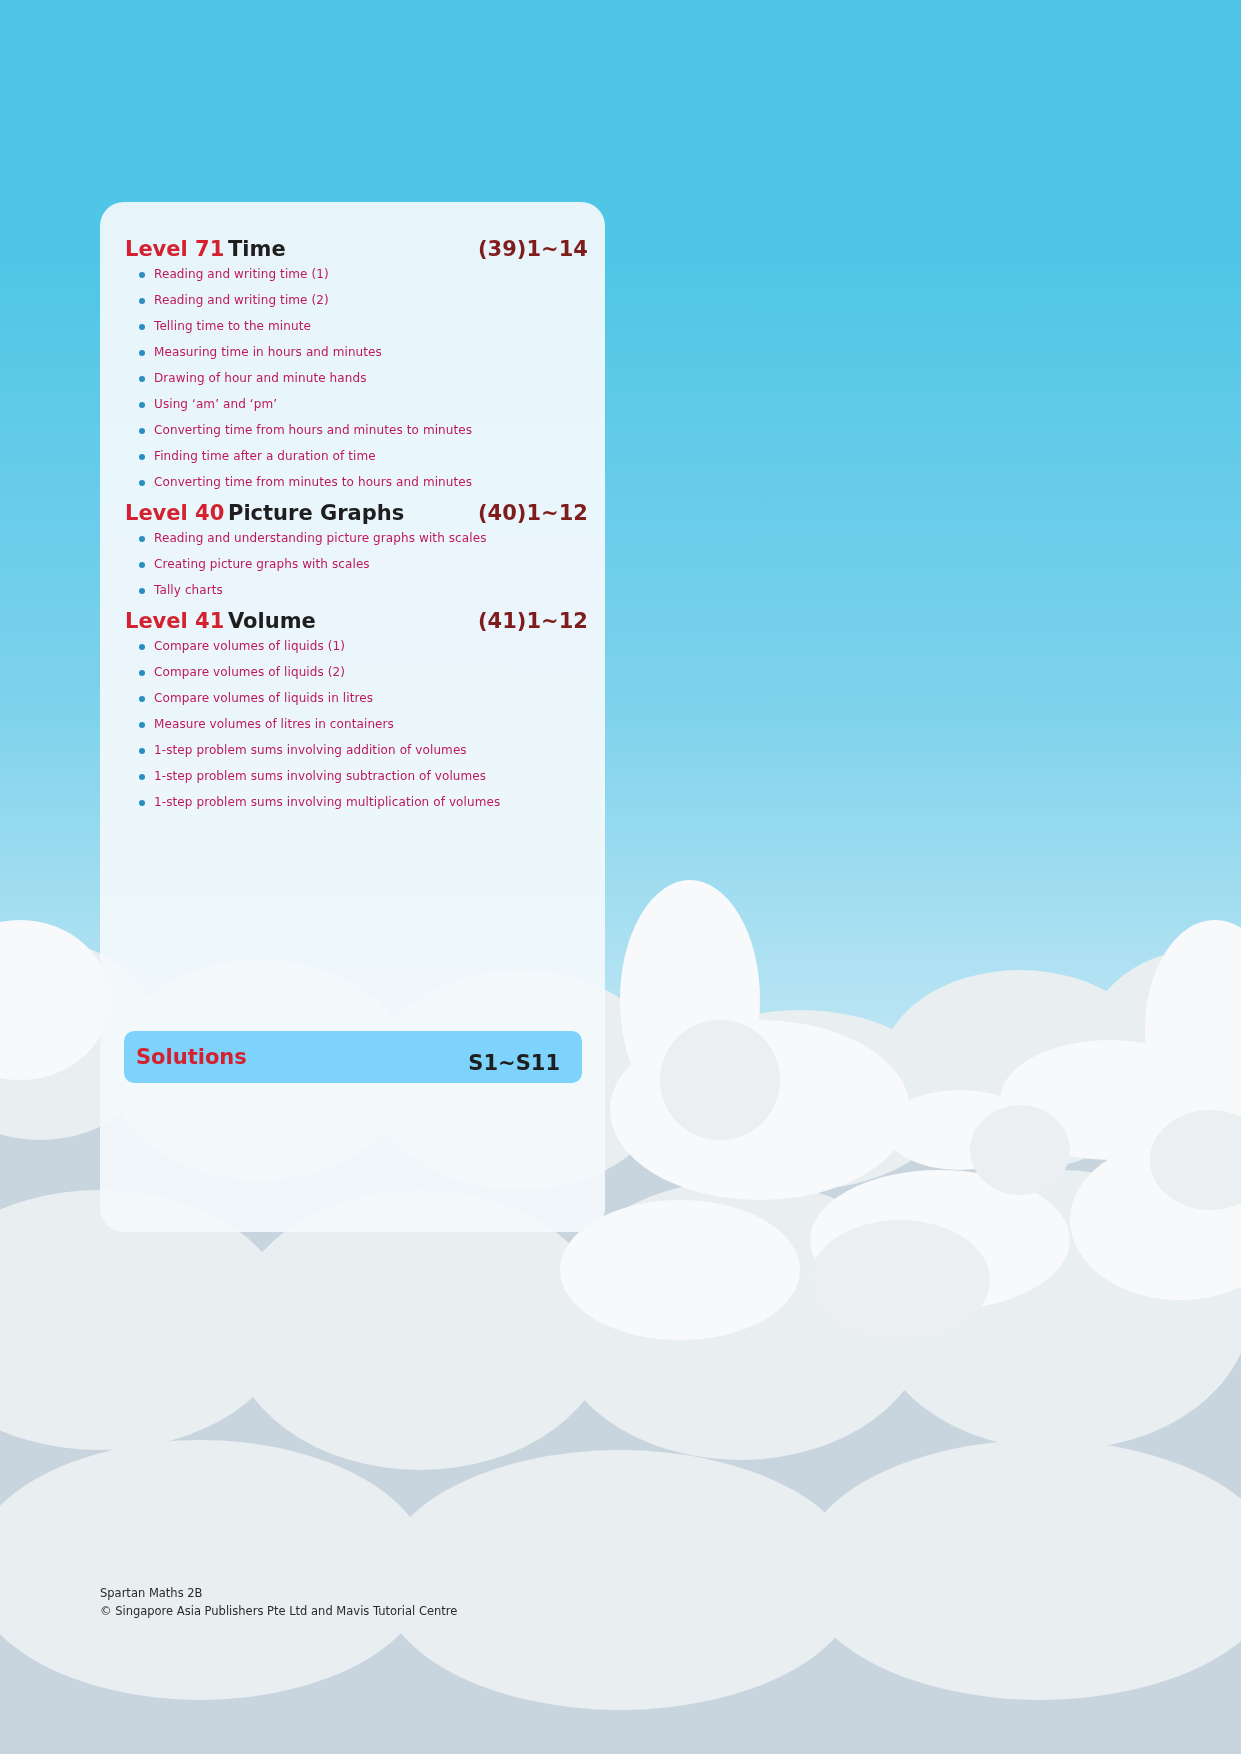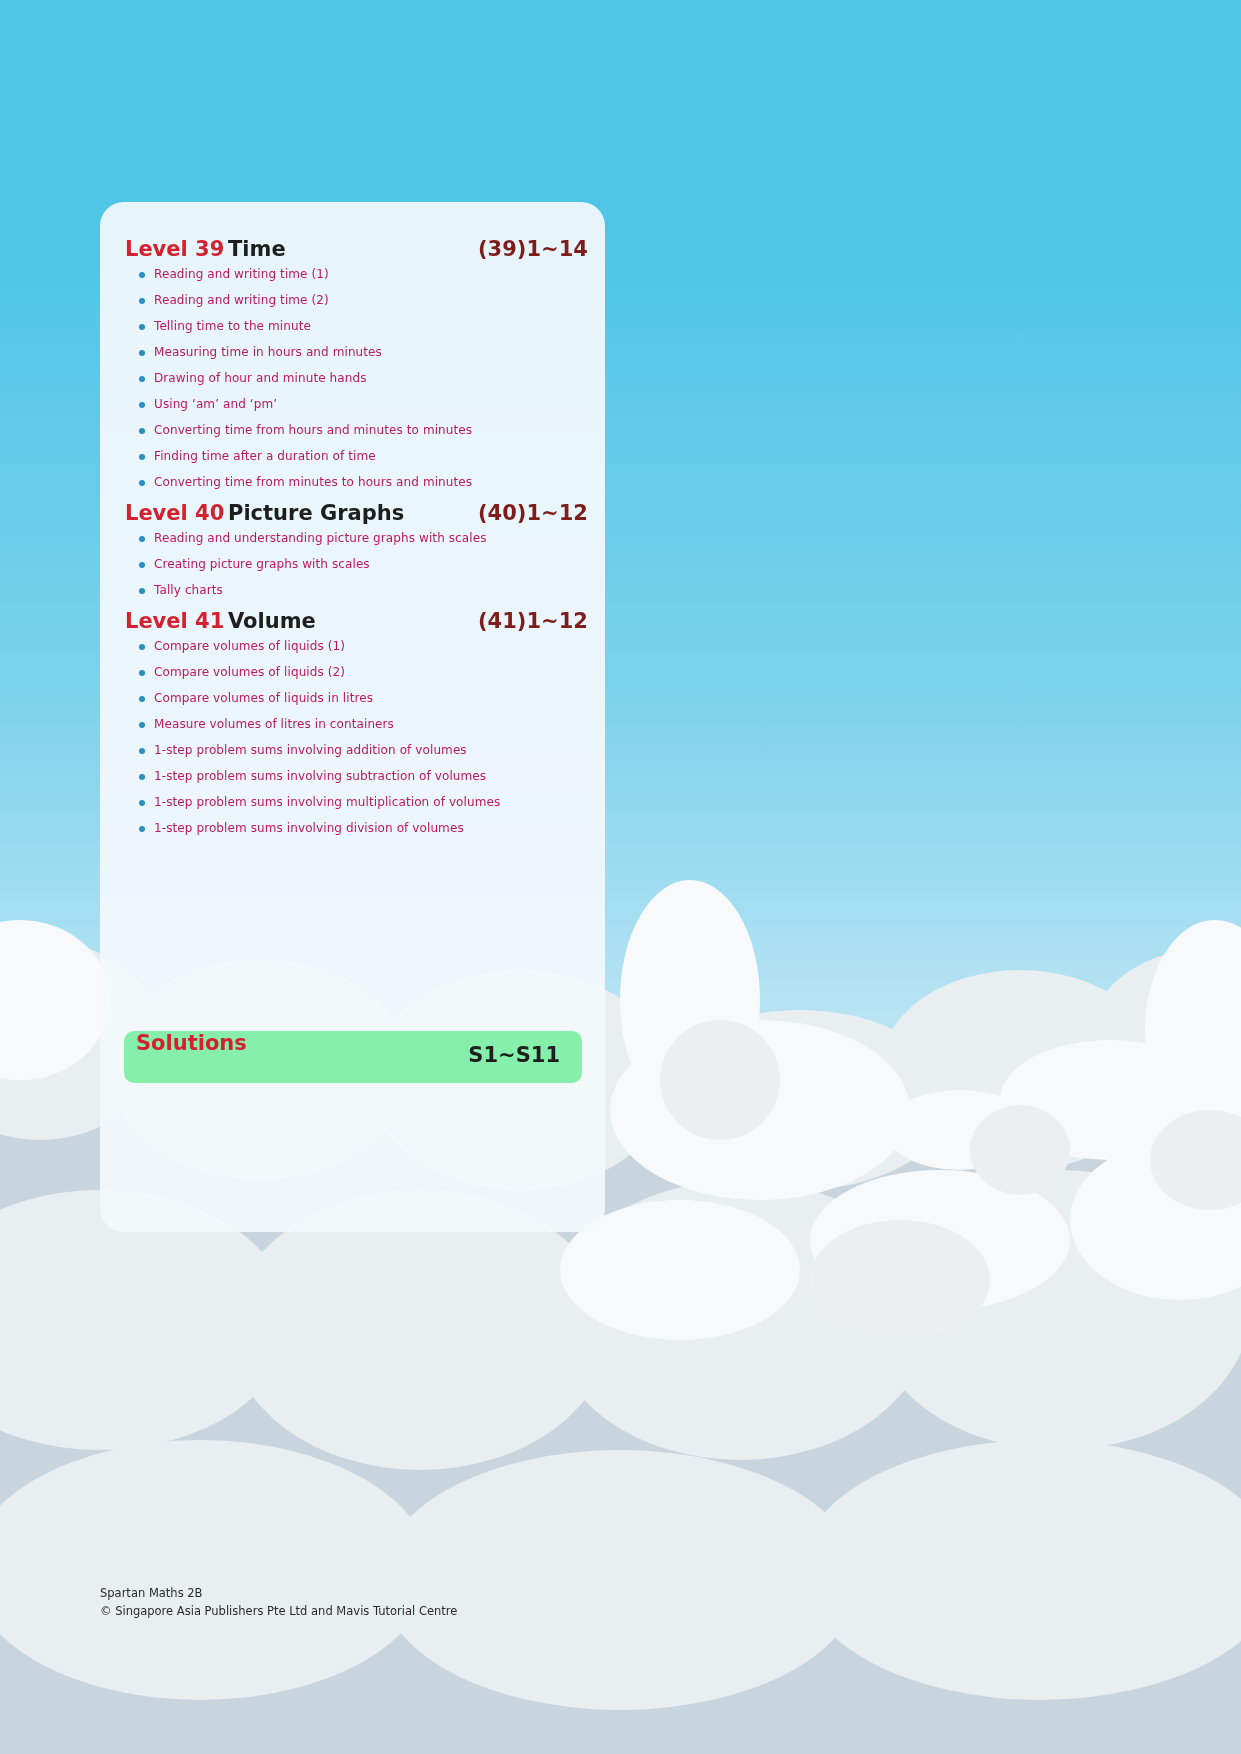--- a/index.html
+++ b/index.html
@@ -27,22 +27,22 @@
     ul.topics li {
       position: relative; padding-left: 29px; font-size: 12px; line-height: 23px;
       color: #be185d; margin-bottom: 3px; letter-spacing: 0.1px;
     }
     ul.topics li .bullet {
       position: absolute; left: 14px; top: 9px; width: 6px; height: 6px;
       border-radius: 50%; background: #2b8ec2;
     }
     .solutions {
       position: absolute; left: 124px; top: 1031px; width: 458px; height: 52px;
-      background: #86efac; border-radius: 10px;
-      display: flex; align-items: flex-start; justify-content: space-between;
+      background: #7dd3fc; border-radius: 10px;
+      display: flex; align-items: center; justify-content: space-between;
       padding: 0 22px 0 12px; box-sizing: border-box; font-weight: bold; font-size: 21px;
     }
     .solutions .sol-label { color: #d3212f; }
     .solutions .sol-pages { color: #1e1e1e; margin-top: 12px; }
     .footer { position: absolute; left: 100px; top: 1584px; font-size: 11.5px; color: #2a2a2a; line-height: 18px; }
   </style>
 </head>
 <body>
 
 <svg class="clouds" viewBox="0 0 1241 1754" xmlns="http://www.w3.org/2000/svg">
@@ -96,21 +96,21 @@
     <ellipse cx="720" cy="1080" rx="60" ry="60"></ellipse>
     <ellipse cx="900" cy="1280" rx="90" ry="60"></ellipse>
   </g>
 </svg>
 
 <div class="card"></div>
 
 <div class="content">
   <div class="level-block">
     <div class="level-header">
-      <span class="level-num">Level 39</span>
+      <span class="level-num">Level 71</span>
       <span class="level-title">Time</span>
       <span class="level-pages">(39)1~14</span>
     </div>
     <ul class="topics">
       <li><span class="bullet"></span><span>Reading and writing time (1)</span></li>
       <li><span class="bullet"></span><span>Reading and writing time (2)</span></li>
       <li><span class="bullet"></span><span>Telling time to the minute</span></li>
       <li><span class="bullet"></span><span>Measuring time in hours and minutes</span></li>
       <li><span class="bullet"></span><span>Drawing of hour and minute hands</span></li>
       <li><span class="bullet"></span><span>Using ‘am’ and ‘pm’</span></li>
@@ -140,21 +140,20 @@
       <span class="level-pages">(41)1~12</span>
     </div>
     <ul class="topics">
       <li><span class="bullet"></span><span>Compare volumes of liquids (1)</span></li>
       <li><span class="bullet"></span><span>Compare volumes of liquids (2)</span></li>
       <li><span class="bullet"></span><span>Compare volumes of liquids in litres</span></li>
       <li><span class="bullet"></span><span>Measure volumes of litres in containers</span></li>
       <li><span class="bullet"></span><span>1-step problem sums involving addition of volumes</span></li>
       <li><span class="bullet"></span><span>1-step problem sums involving subtraction of volumes</span></li>
       <li><span class="bullet"></span><span>1-step problem sums involving multiplication of volumes</span></li>
-      <li><span class="bullet"></span><span>1-step problem sums involving division of volumes</span></li>
     </ul>
   </div>
 </div>
 
 <div class="solutions">
   <span class="sol-label">Solutions</span>
   <span class="sol-pages">S1~S11</span>
 </div>
 
 <div class="footer">

